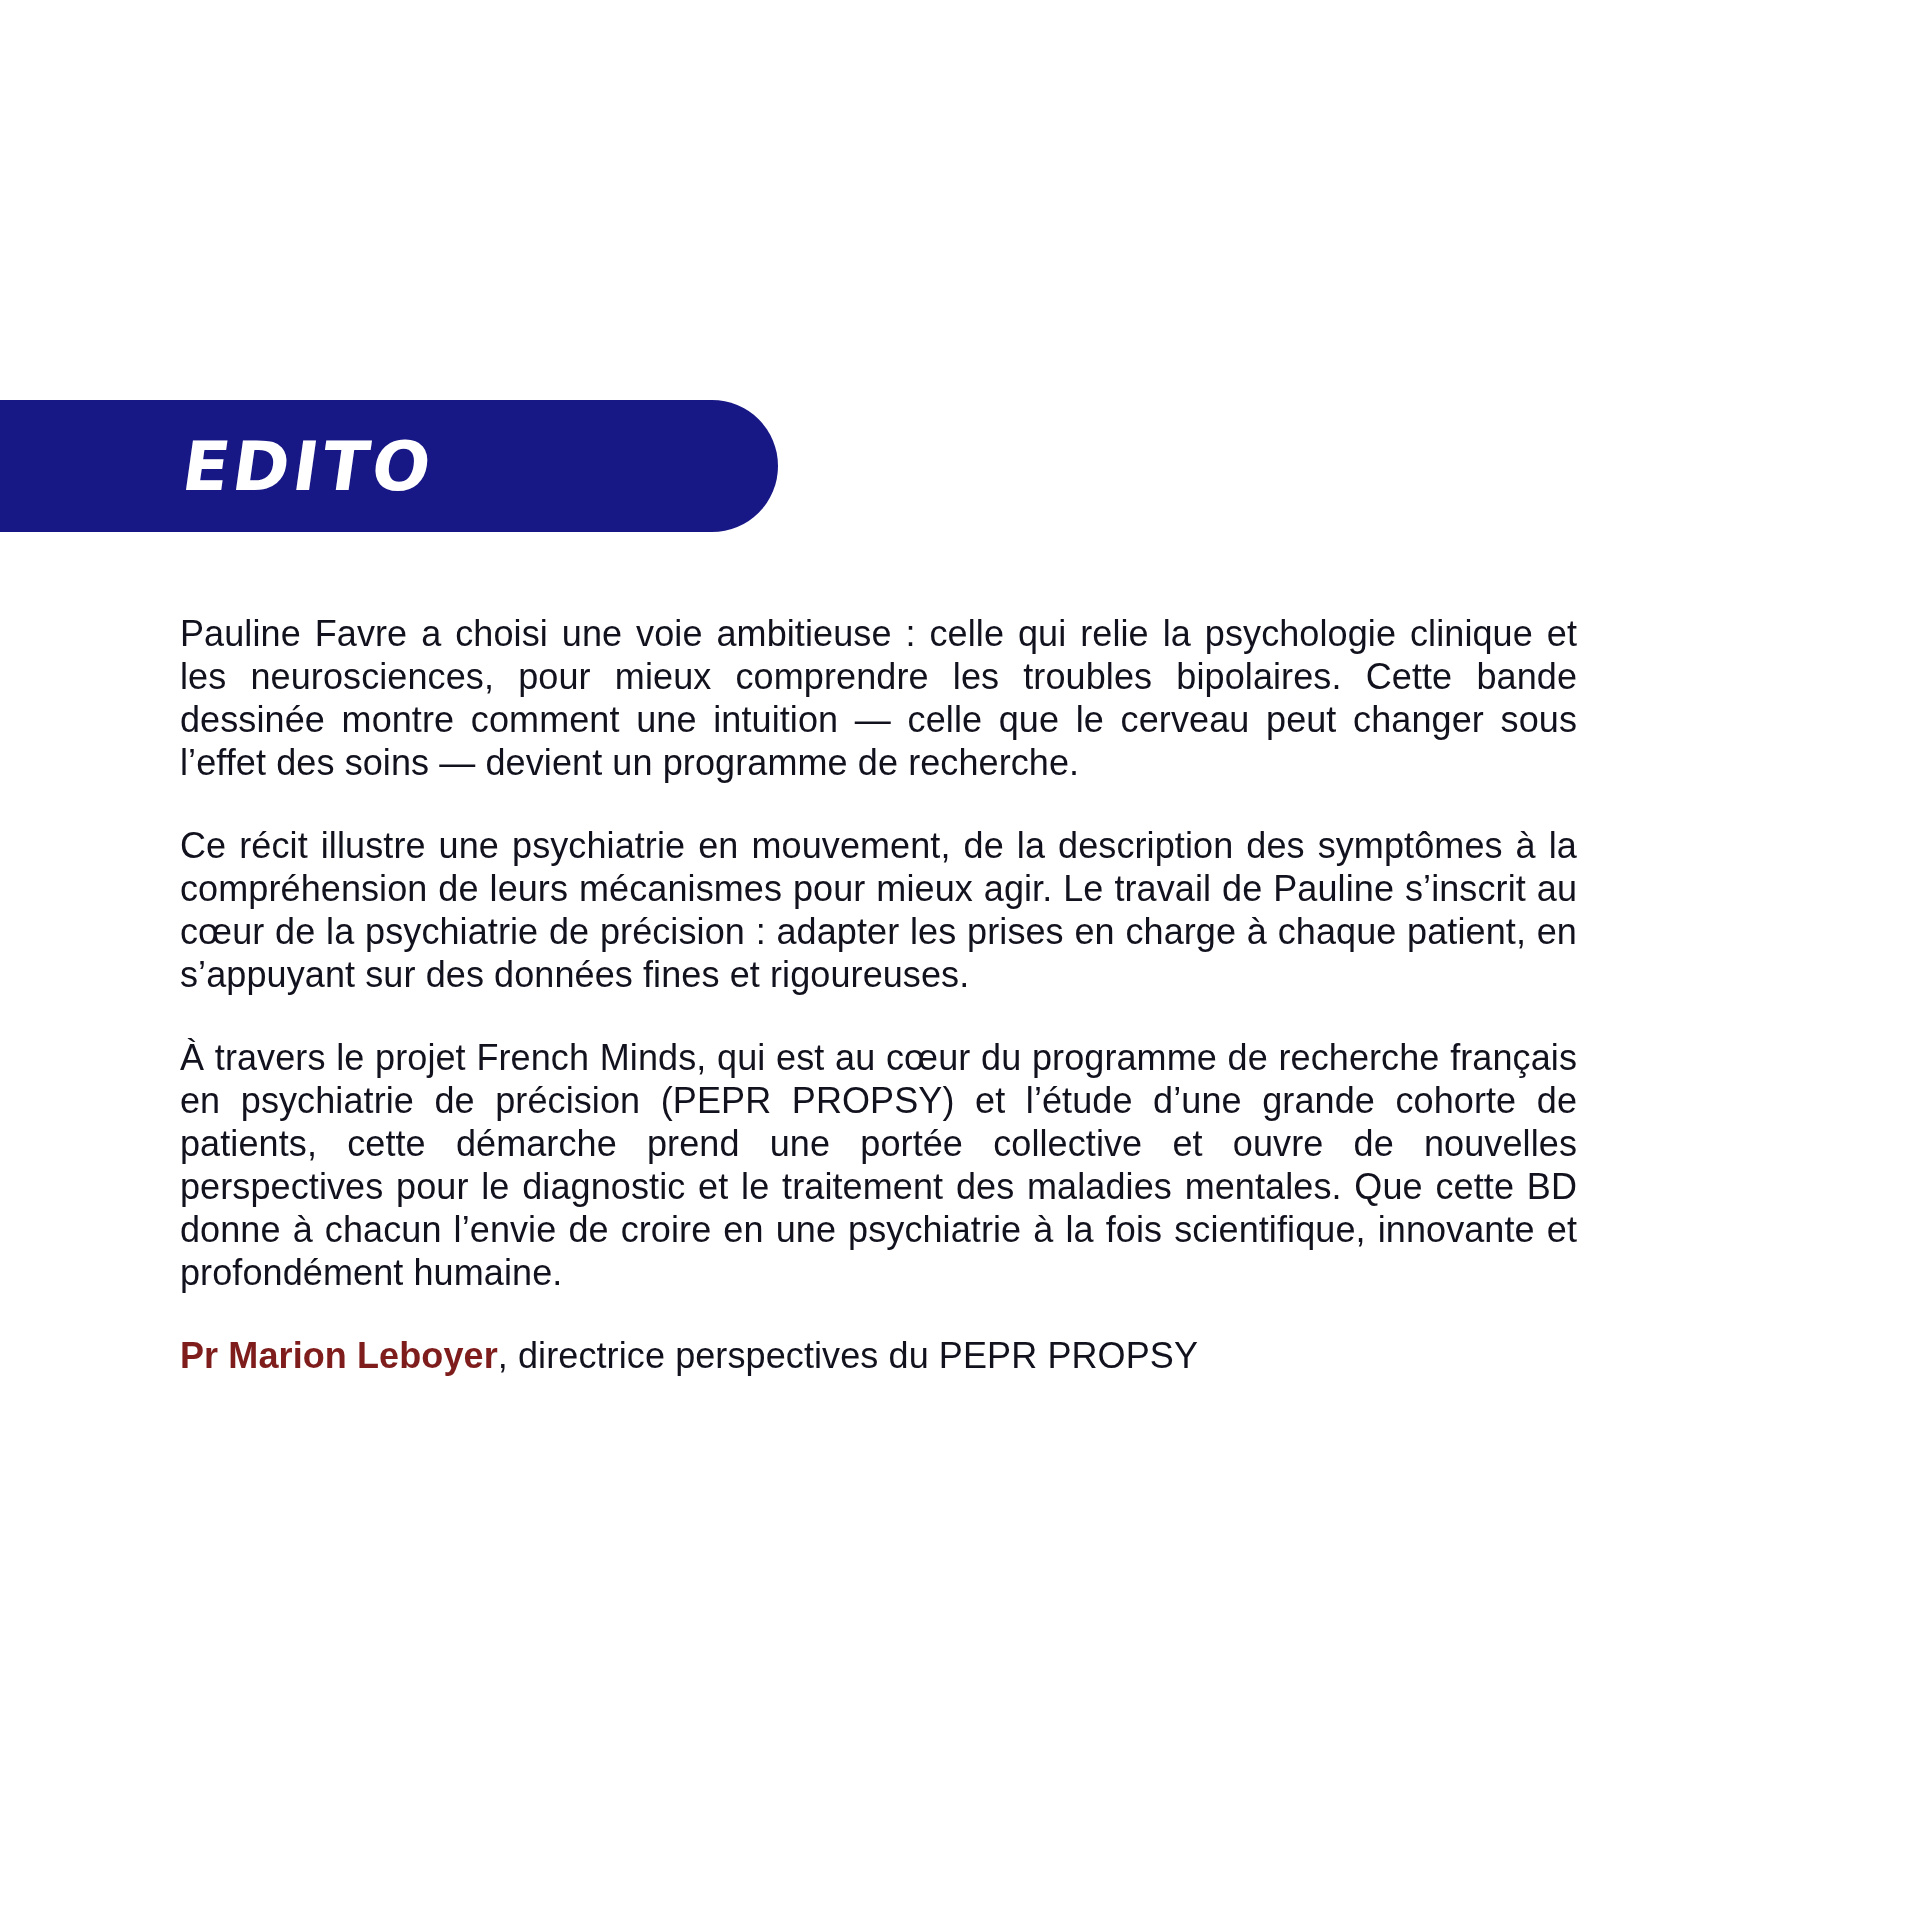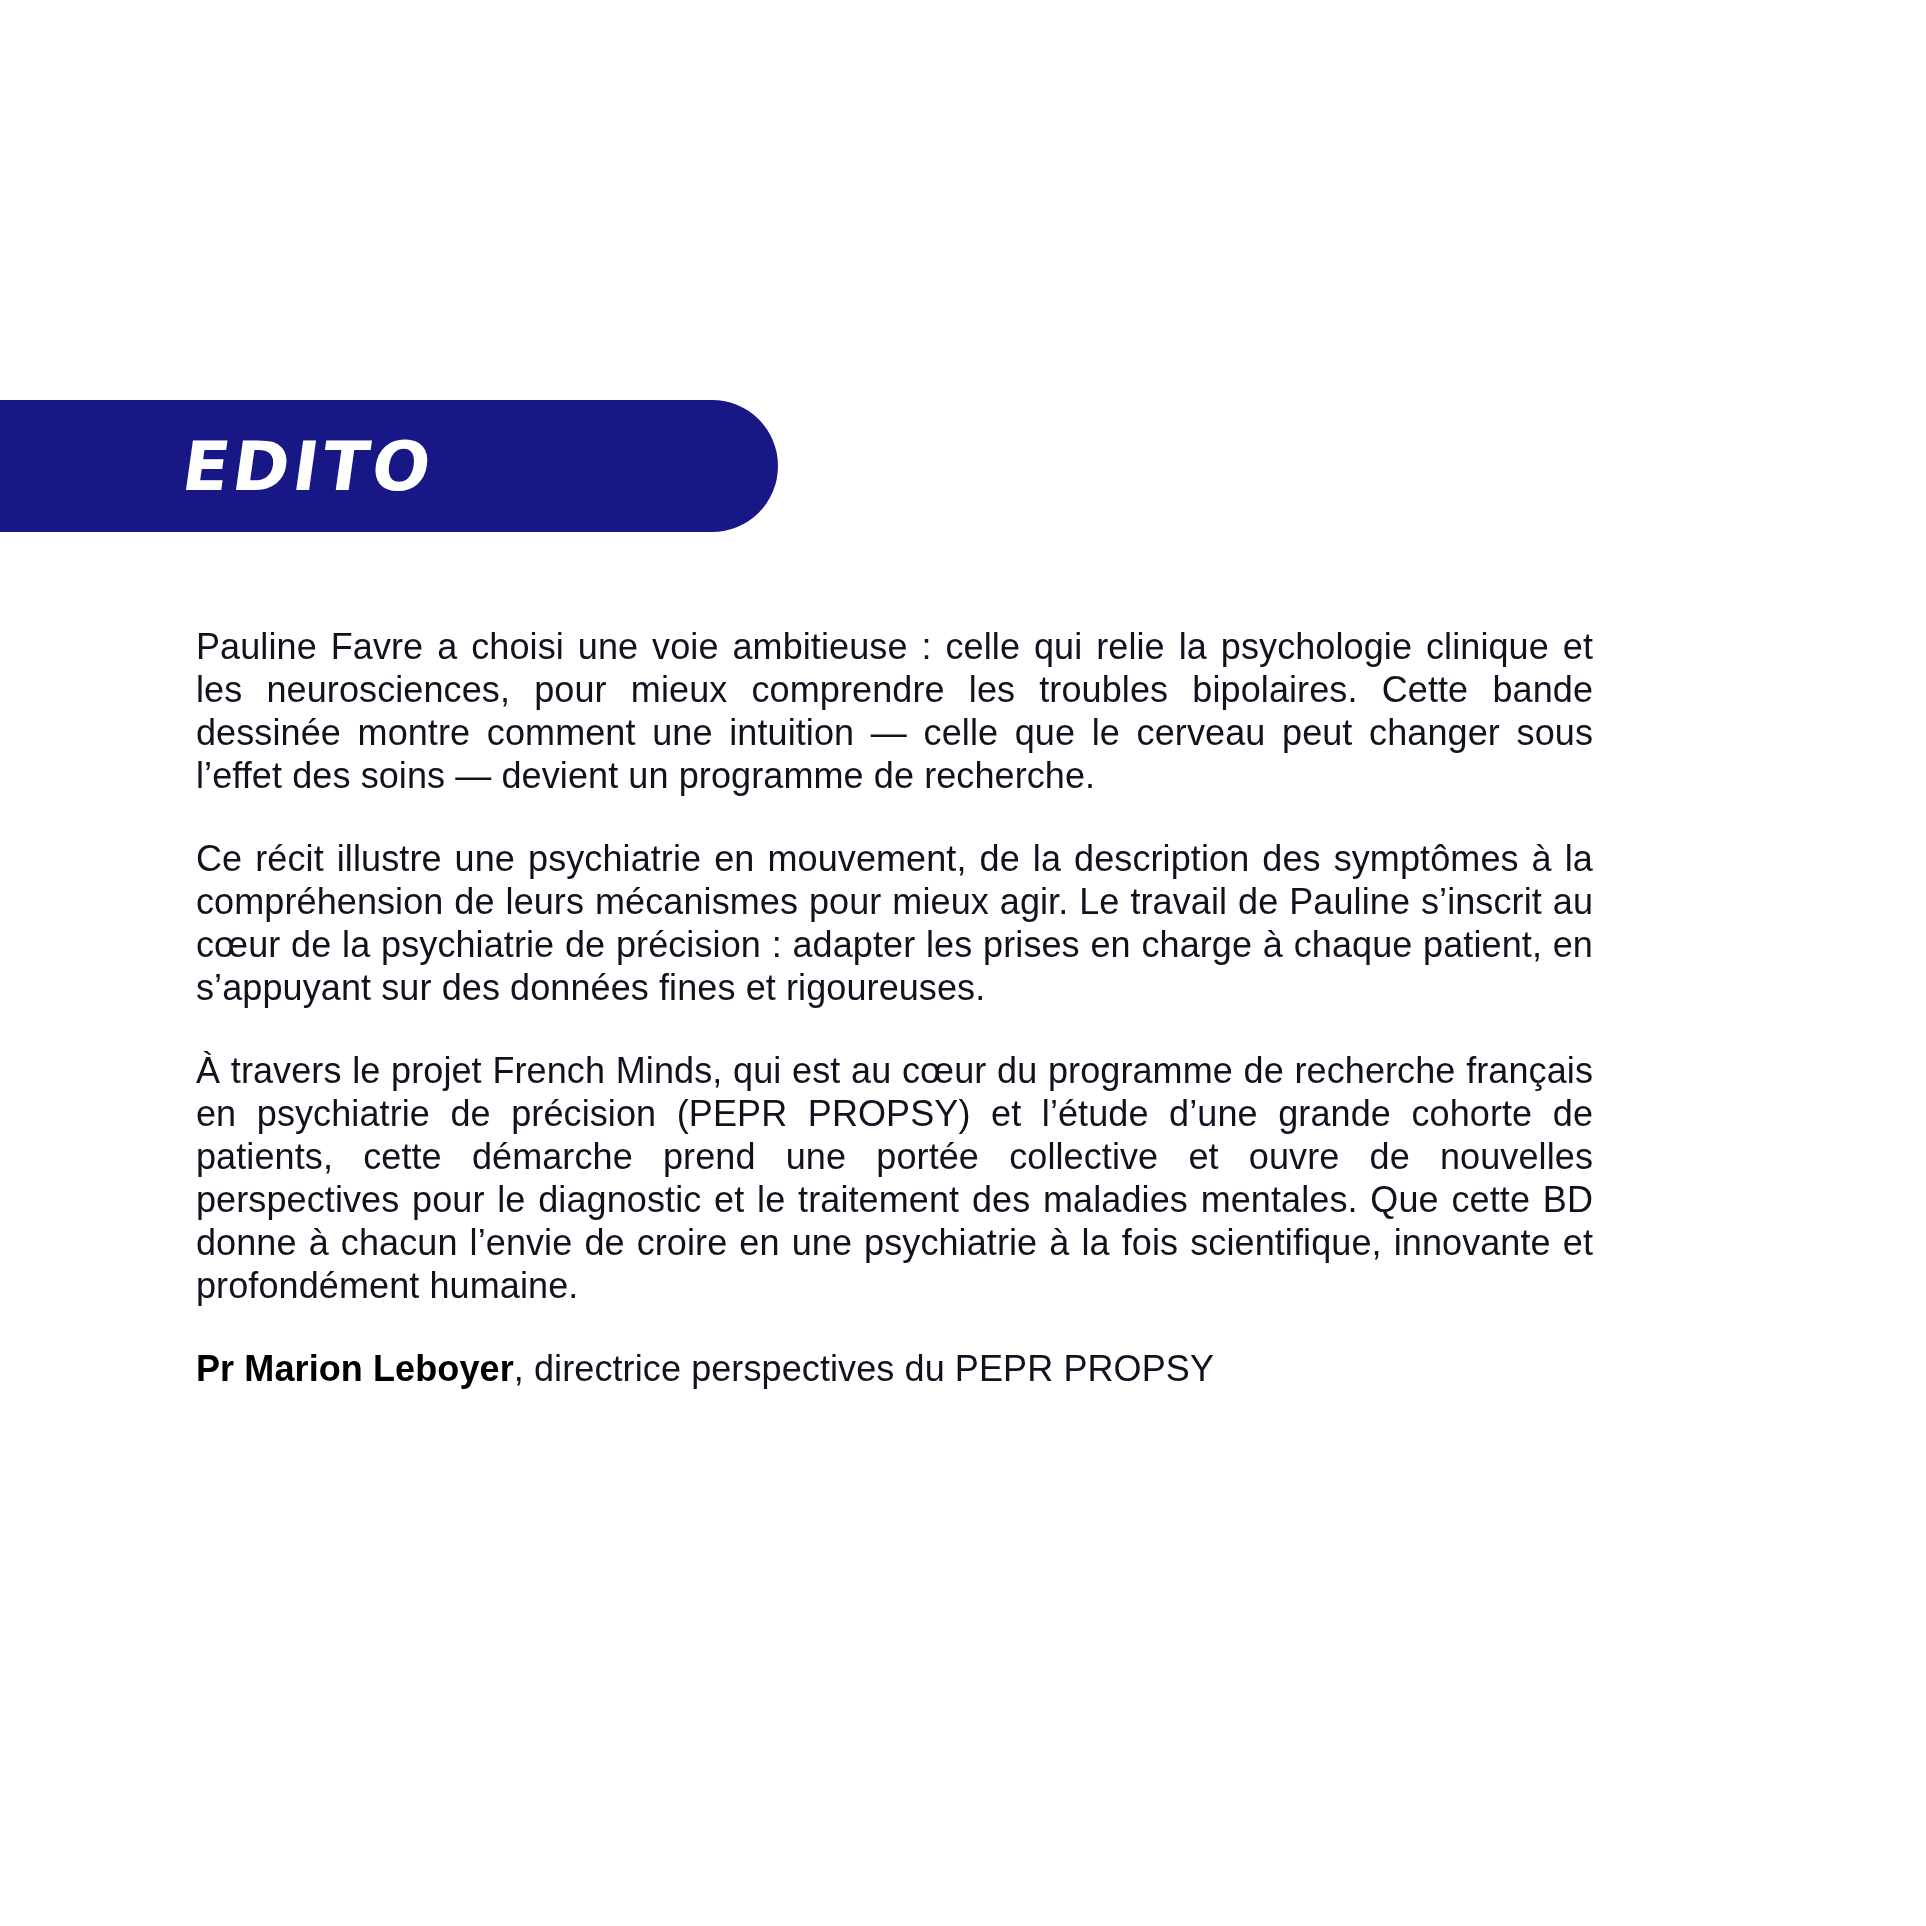--- a/index.html
+++ b/index.html
@@ -34,41 +34,40 @@
     font-size: 68px;
     letter-spacing: 3.7px;
     transform: skewX(-8deg);
     white-space: nowrap;
   }
 
   
   .content {
     position: absolute;
     left: 180px;
-    top: 625px;
+    top: 612px;
     width: 1397px;
     color: #12121f;
-    margin-left: 16px;
   }
 
   .content p {
     margin: 0 0 40px 0;
     font-size: 36px;
     line-height: 43px;
     text-align: justify;
     letter-spacing: 0.1px;
   }
 
   .content p.signature {
     text-align: left;
     margin-bottom: 0;
   }
 
   .signature .name {
-    color: #000000;
+    color: #7f1d1d;
     font-weight: bold;
   }
 </style>
 </head>
 <body>
 
 <div class="page">
 
   <div class="banner">
     <span class="banner-label">EDITO</span>

